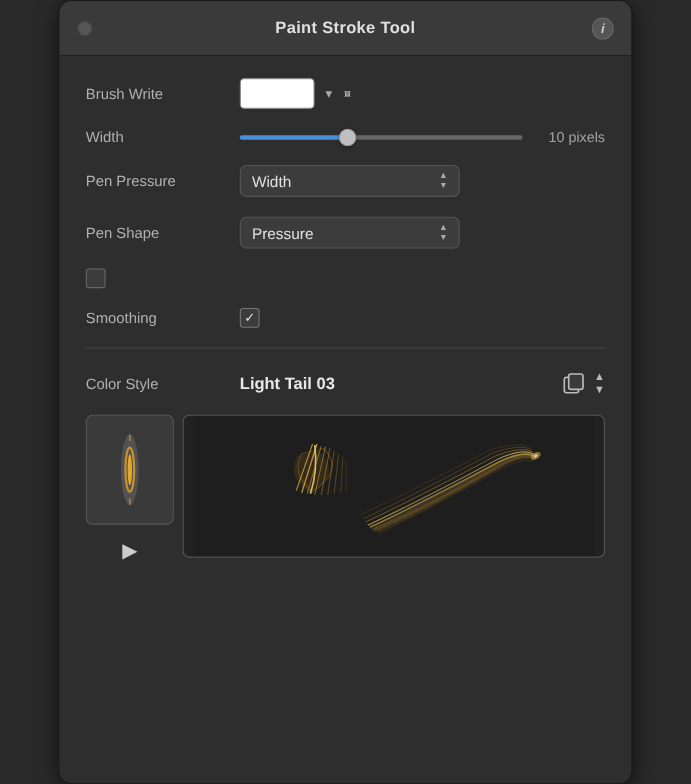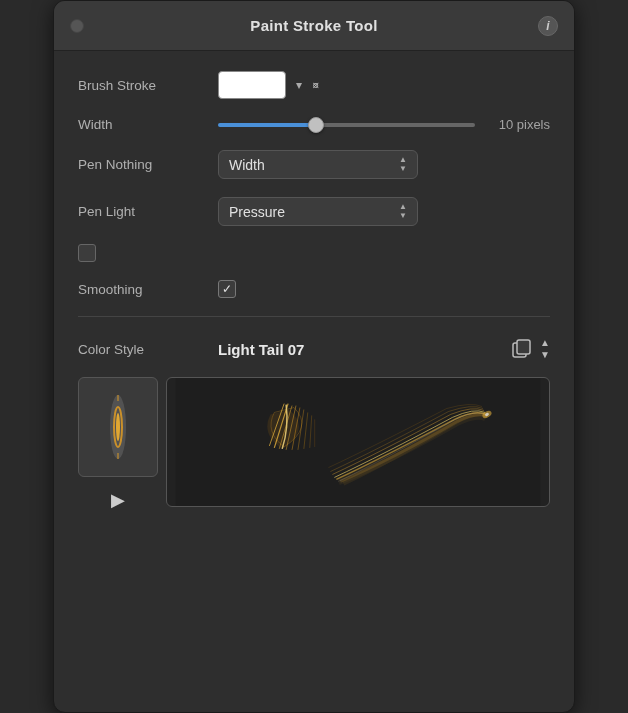--- a/index.html
+++ b/index.html
@@ -329,51 +329,51 @@
 
   <div class="title-bar">
     <div class="traffic-light"></div>
     <span class="title">Paint Stroke Tool</span>
     <div class="info-icon">i</div>
   </div>
 
   <div class="content">
 
     <div class="row">
-      <span class="row-label">Brush Stroke</span>
+      <span class="row-label">Brush Write</span>
       <div class="color-swatch-row">
         <div class="color-swatch"></div>
         <span class="dropdown-arrow">▾</span>
         <span class="eyedropper-icon">⌖</span>
       </div>
     </div>
 
     <div class="row">
       <span class="row-label">Width</span>
       <div class="slider-row">
         <div class="slider-track">
           <div class="slider-thumb"></div>
         </div>
         <span class="pixel-label">10 pixels</span>
       </div>
     </div>
 
     <div class="row">
-      <span class="row-label">Pen Nothing</span>
+      <span class="row-label">Pen Pressure</span>
       <div class="select-control">
         <span>Width</span>
         <div class="stepper">
           <span>▲</span>
           <span>▼</span>
         </div>
       </div>
     </div>
 
     <div class="row">
-      <span class="row-label">Pen Light</span>
+      <span class="row-label">Pen Shape</span>
       <div class="select-control">
         <span>Pressure</span>
         <div class="stepper">
           <span>▲</span>
           <span>▼</span>
         </div>
       </div>
     </div>
 
     <div class="row">
@@ -382,21 +382,21 @@
 
     <div class="row">
       <span class="row-label">Smoothing</span>
       <div class="checkbox-custom checked"></div>
     </div>
 
     <div class="divider"></div>
 
     <div class="shape-style-row">
       <span class="shape-style-label">Color Style</span>
-      <span class="shape-style-value">Light Tail 07</span>
+      <span class="shape-style-value">Light Tail 03</span>
       <div class="shape-style-controls">
         <div class="shape-copy-icon">
           <svg width="22" height="22" viewBox="0 0 22 22" fill="none">
             <rect x="2" y="5" width="13" height="14" rx="2" fill="none" stroke="#bbb" stroke-width="1.5"></rect>
             <rect x="6" y="2" width="13" height="14" rx="2" fill="#3a3a3a" stroke="#bbb" stroke-width="1.5"></rect>
           </svg>
         </div>
         <div class="shape-stepper">
           <span style="font-size:10px;color:#bbb;cursor:pointer;">▲</span>
           <span style="font-size:10px;color:#bbb;cursor:pointer;">▼</span>

